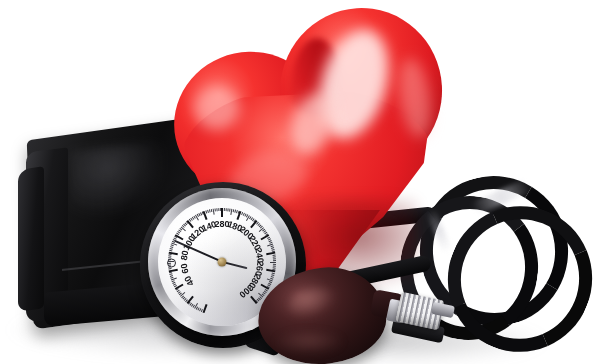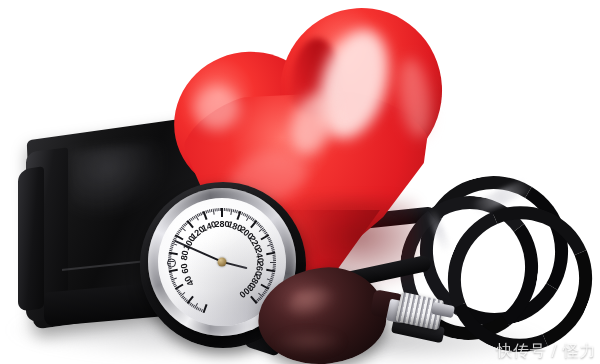--- a/index.html
+++ b/index.html
@@ -756,14 +756,13 @@
 
   <div class="bulb"></div>
   <div class="bulb-hl"></div>
   <div class="bulb-hl2"></div>
   <div class="bulb-neck"></div>
   <div class="valve-base"></div>
   <div class="valve-cap"></div>
   <div class="valve"></div>
   <div class="valve-stem"></div>
 
-  <div class="watermark">快传号 / 怪力</div>
 </div>
 
 </body></html>

